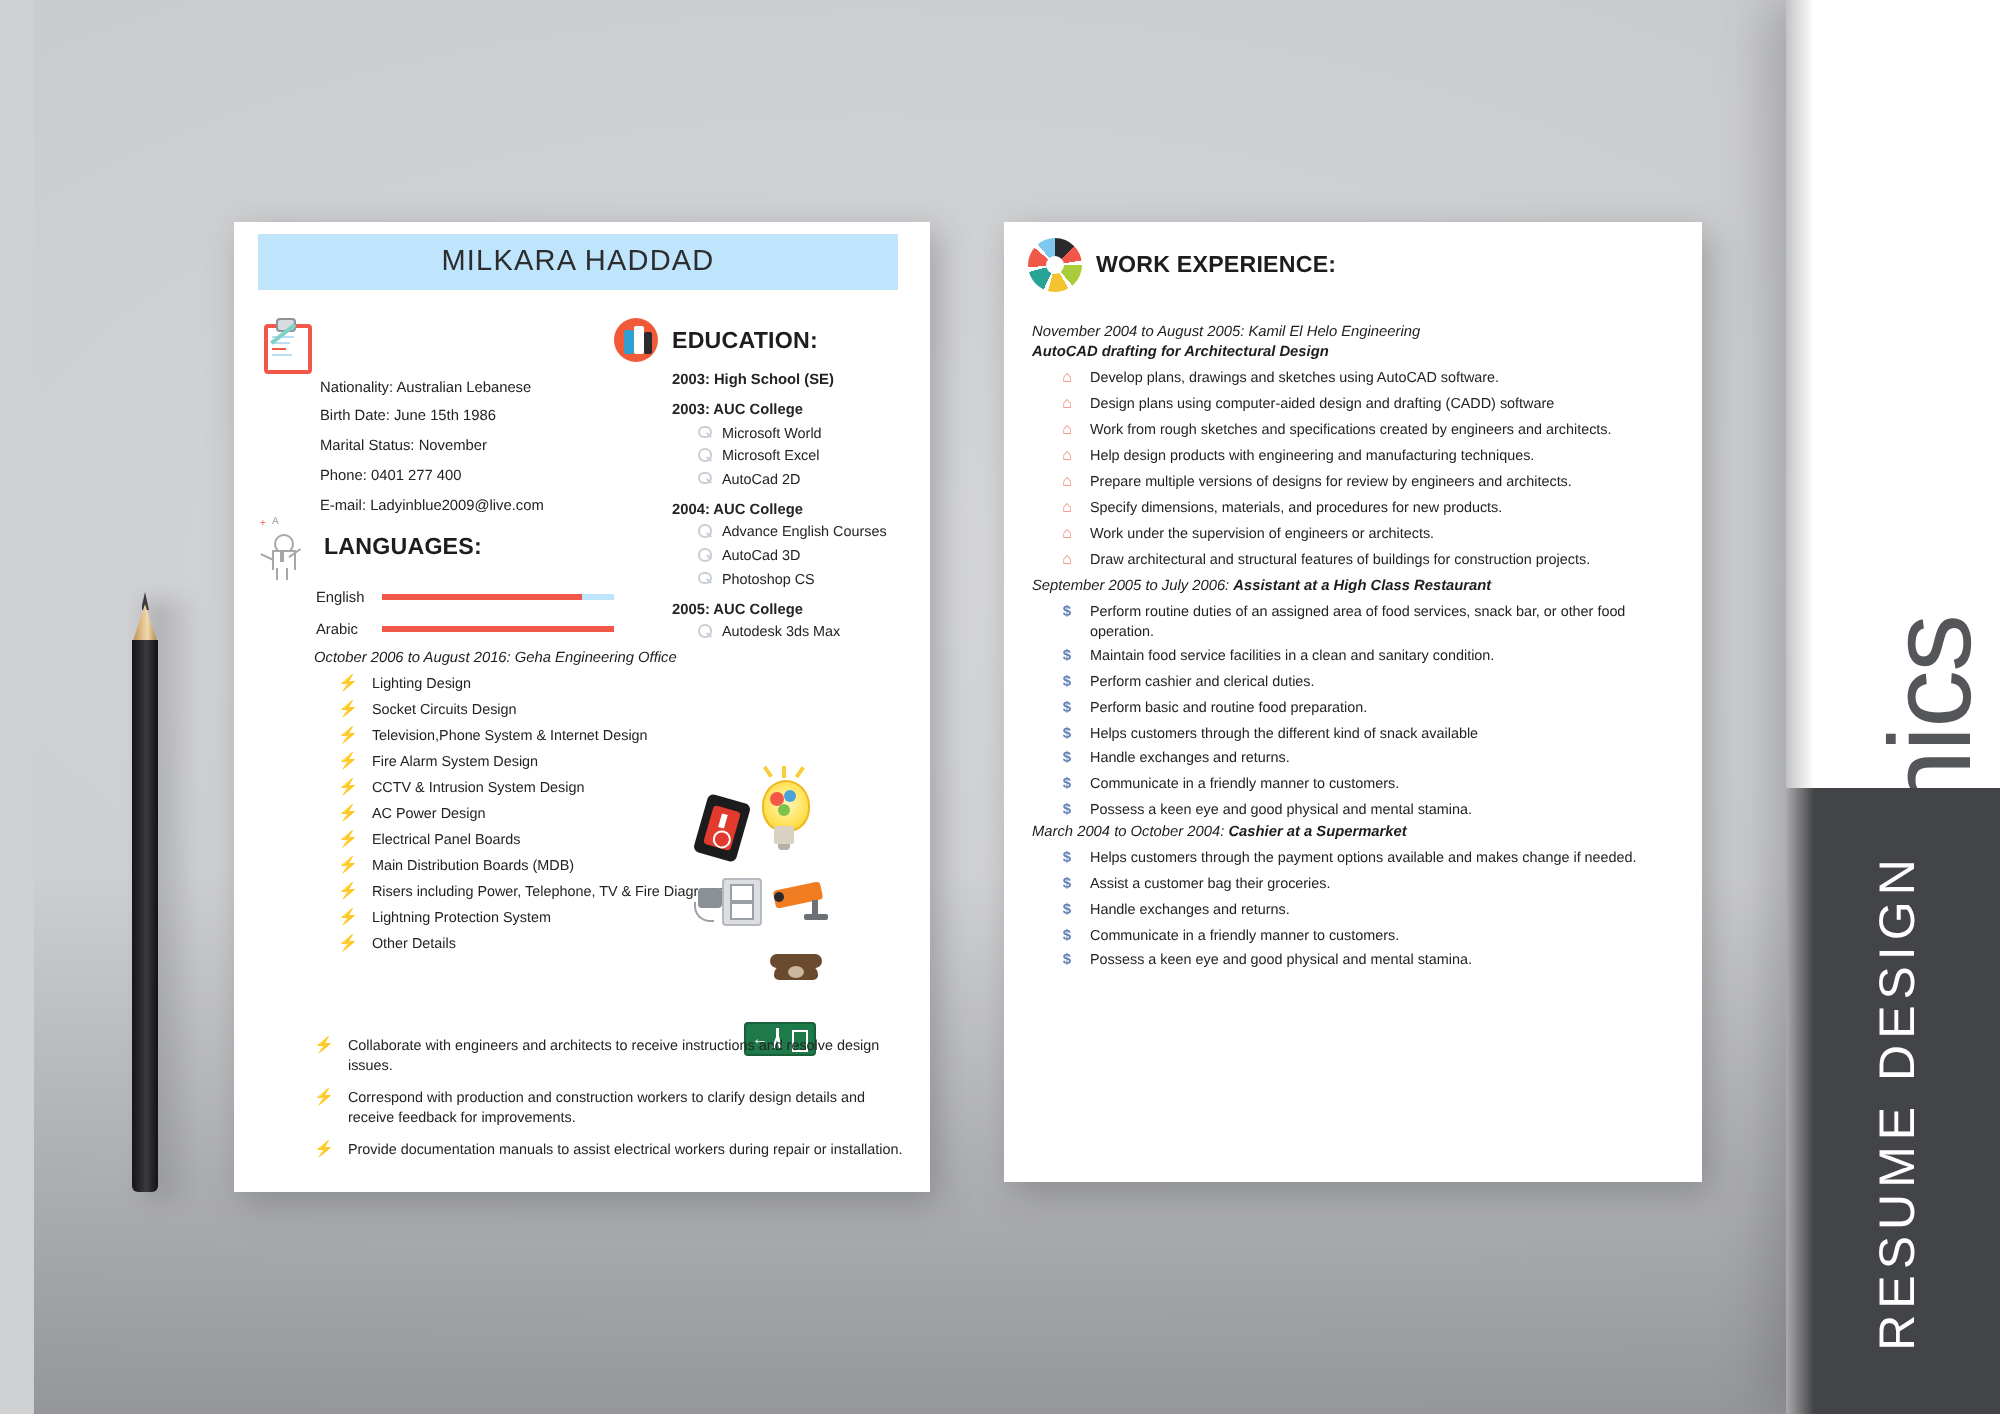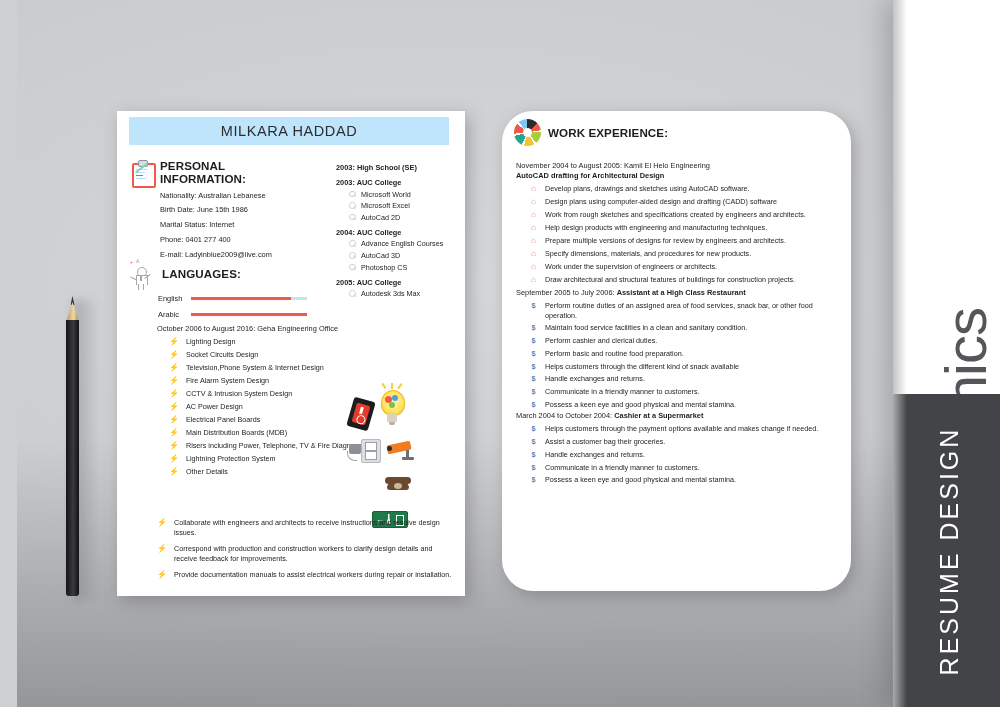--- a/index.html
+++ b/index.html
@@ -91,21 +91,21 @@
     background:linear-gradient(90deg, rgba(110,112,116,.42), rgba(110,112,116,0));
     filter:blur(5px);
   }
 
   
   .page{
     position:absolute;background:#ffffff;
     box-shadow:4px 5px 16px rgba(90,92,96,.42);
   }
   #page-left{left:100px;top:111px;width:348px;height:485px;}
-  #page-right{left:485px;top:111px;width:349px;height:480px;border-radius:31px;}
+  #page-right{left:485px;top:111px;width:349px;height:480px;}
   .page-inner{position:relative;width:100%;height:100%;}
 
   
   .name-banner{
     position:absolute;left:12px;top:6px;width:320px;height:28px;
     background:#bee5fb;
     display:flex;align-items:center;justify-content:center;
   }
   .name-banner span{
     font-size:14.5px;letter-spacing:.6px;color:#2d2d2f;font-weight:400;
@@ -138,21 +138,21 @@
     background:#9aa7b5;transform:rotate(40deg);
   }
 
   .lang-row{
     display:flex;align-items:center;margin-top:7px;font-size:7.4px;color:#232325;
   }
   .lang-row .lbl{width:36px;font-weight:400;}
   .bar{position:relative;height:2.2px;width:128px;background:#bee5fb;}
   .bar i{position:absolute;left:0;top:0;height:100%;background:#f2584a;display:block;}
 
-  .job-head{font-size:7.4px;color:#1d1d1f;font-weight:bold;line-height:1.35;}
+  .job-head{font-size:7.4px;color:#1d1d1f;font-weight:bold;line-height:1.35;font-style:italic;}
   .job-head .reg{font-weight:400;}
   .bl{
     display:flex;gap:7px;margin-top:3.4px;font-size:7.2px;color:#232325;
     line-height:1.3;
   }
   .bl .bullet{flex:0 0 9px;text-align:center;line-height:1.2;}
   .bolt{color:#7ec8ef;font-size:8px;}
   .house{color:#f2806f;font-size:8px;}
   .dollar{color:#5f7fb5;font-size:7.5px;font-weight:bold;}
   .bl .txt{flex:1;}
@@ -310,34 +310,33 @@
         <div class="sec-head">
           <div class="ic ic-clip">
             <div class="board"></div>
             <div class="clipt"></div>
             <div class="ln" style="top:9px;width:11px;"></div>
             <div class="ln" style="top:12px;width:9px;"></div>
             <div class="ln r" style="top:15px;width:7px;"></div>
             <div class="ln" style="top:18px;width:10px;"></div>
             <div class="pen"></div>
           </div>
-          <div class="sec-title">PERSONAL INFORMATION:</div>
         </div>
         <div style="margin-left:29px;">
           <div class="kv">
             <b>Nationality:</b>
             <span>Australian Lebanese</span>
           </div>
           <div class="kv">
             <b>Birth Date:</b>
             <span>June 15th 1986</span>
           </div>
           <div class="kv">
             <b>Marital Status:</b>
-            <span>Internet</span>
+            <span>November</span>
           </div>
           <div class="kv">
             <b>Phone:</b>
             <span>0401 277 400</span>
           </div>
           <div class="kv">
             <b>E-mail:</b>
             <span>Ladyinblue2009@live.com</span>
           </div>
         </div>
@@ -368,20 +367,28 @@
           <div class="lang-row">
             <div class="lbl">Arabic</div>
             <div class="bar">
                 <i style="width:100%"></i>
               </div>
           </div>
         </div>
       </div>
 
       <div class="sec" style="left:190px;top:48px;width:150px;">
+        <div class="sec-head">
+          <div class="ic ic-books">
+            <div class="bk b1"></div>
+              <div class="bk b2"></div>
+              <div class="bk b3"></div>
+          </div>
+          <div class="sec-title">EDUCATION:</div>
+        </div>
         <div style="margin-left:29px;margin-top:4px;">
           <div class="edu-line first">2003: High School (SE)</div>
 
           <div class="edu-line">2003: AUC College</div>
           <div class="edu-sub">
               <span class="mag"></span>
               <span>Microsoft World</span>
             </div>
           <div class="edu-sub">
               <span class="mag"></span>

